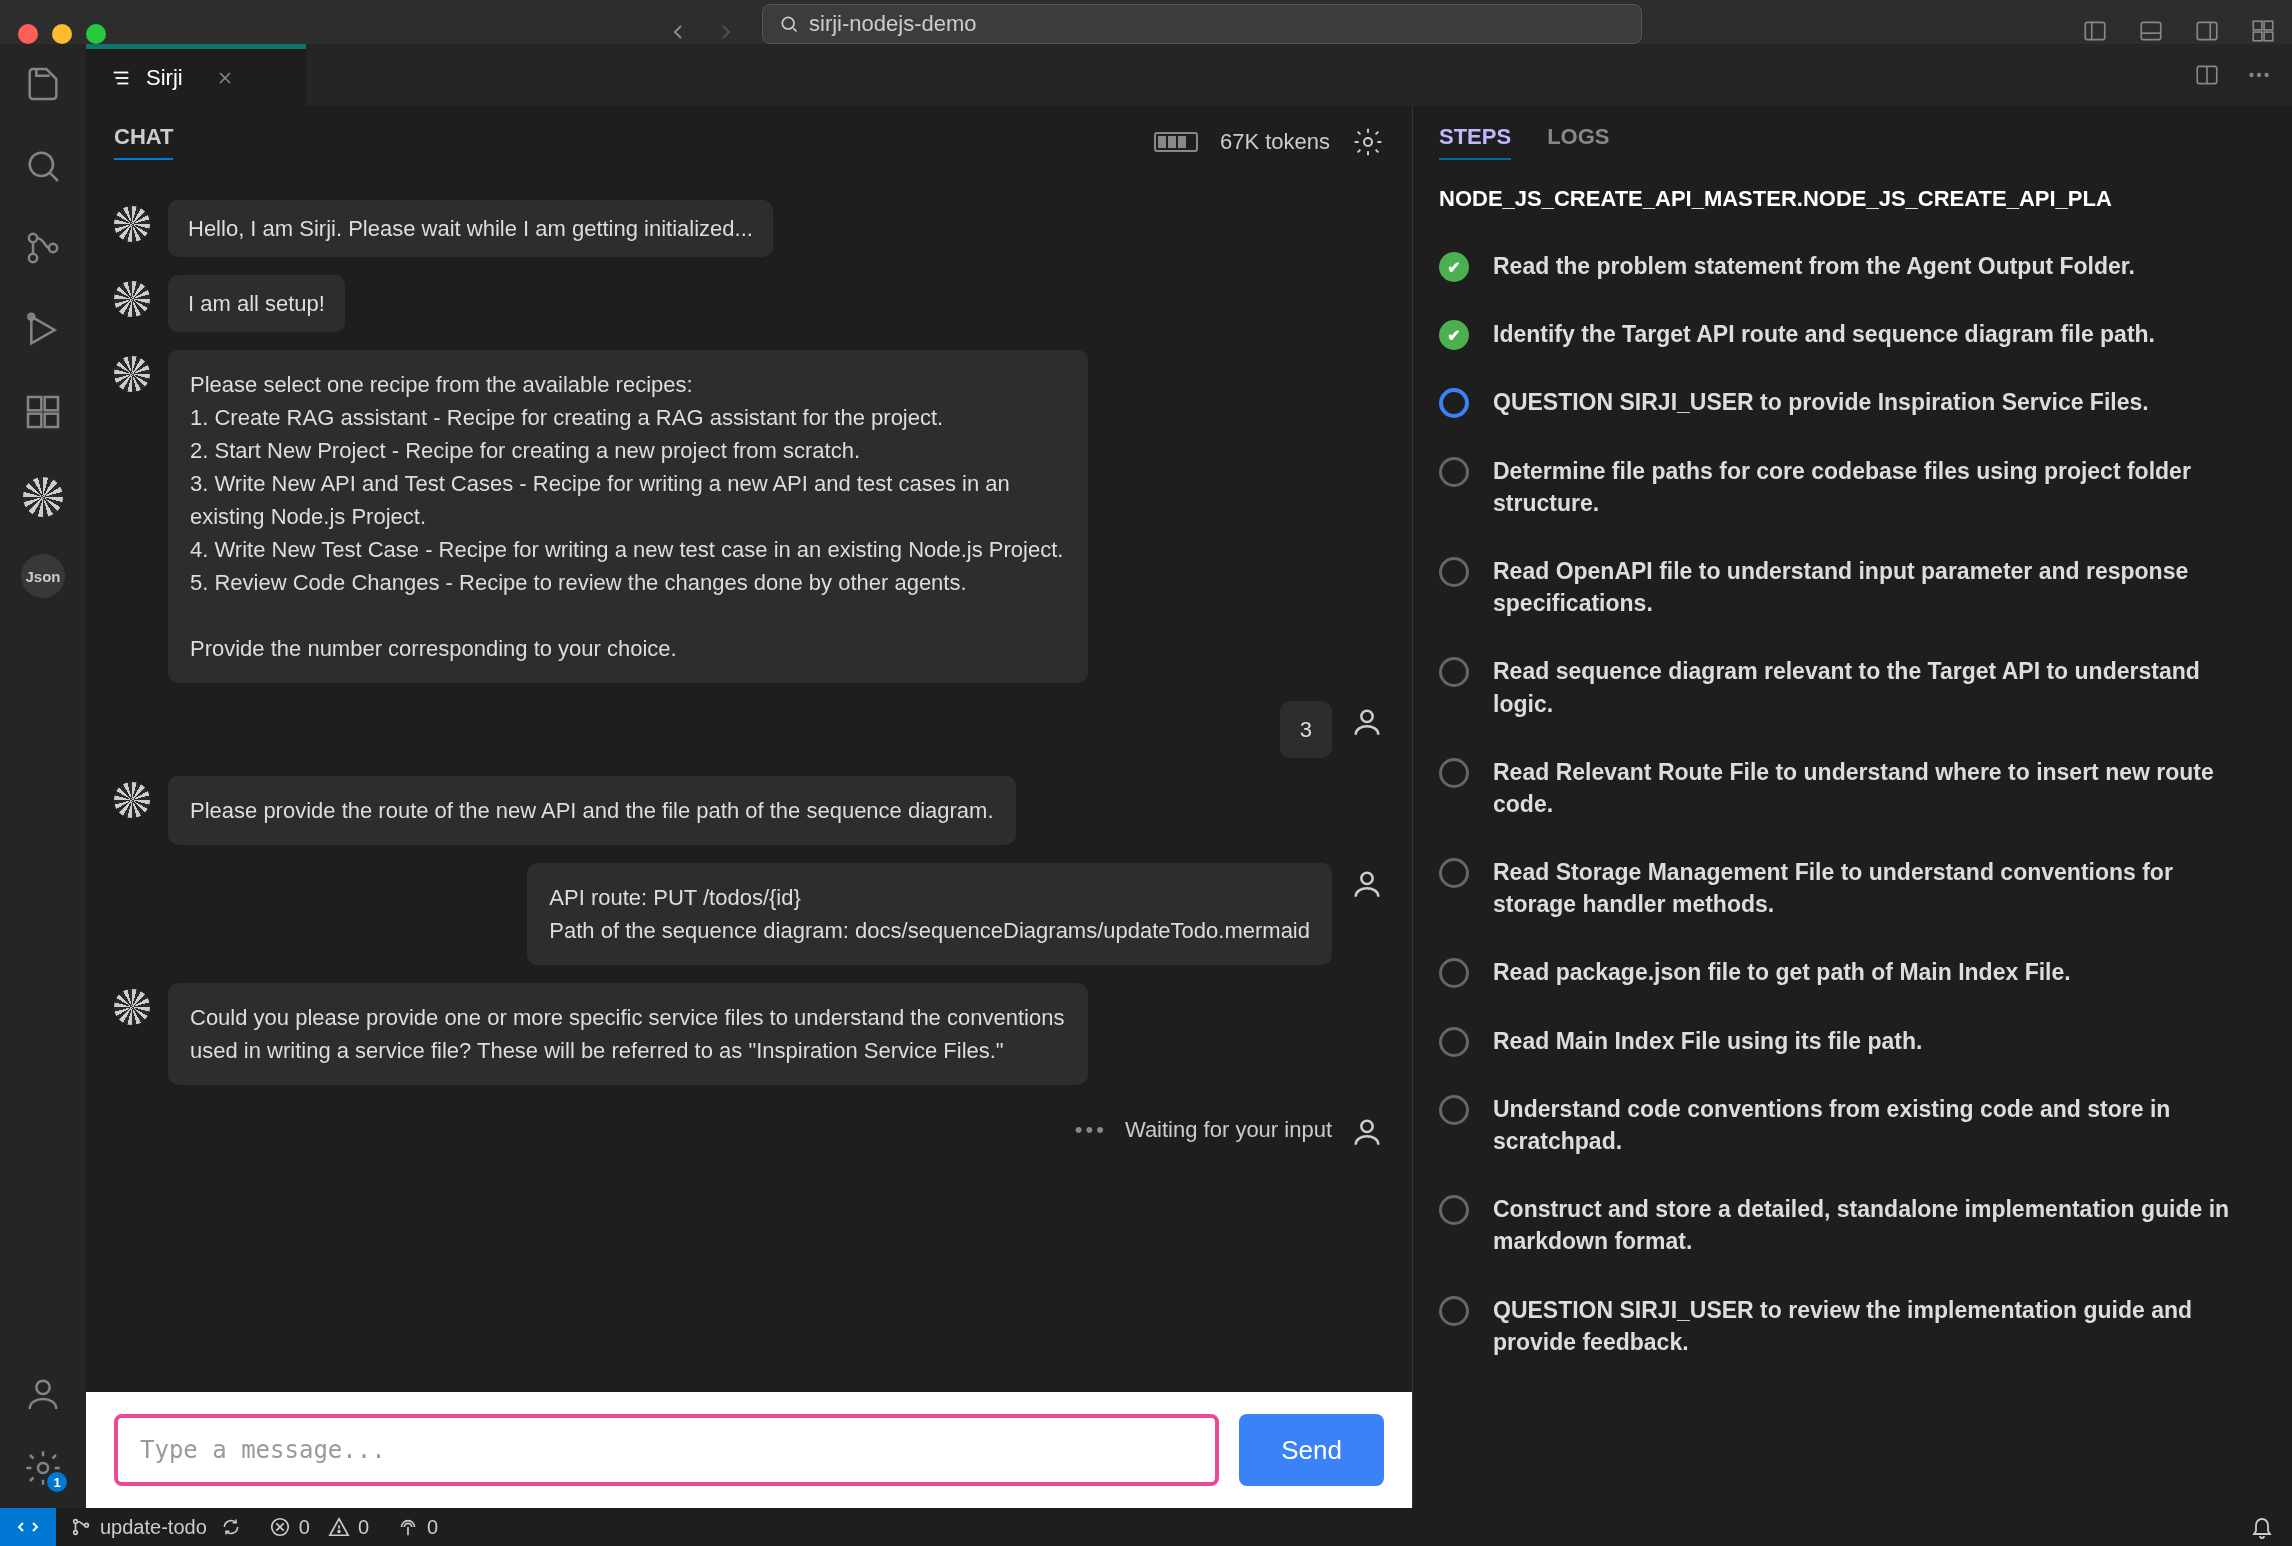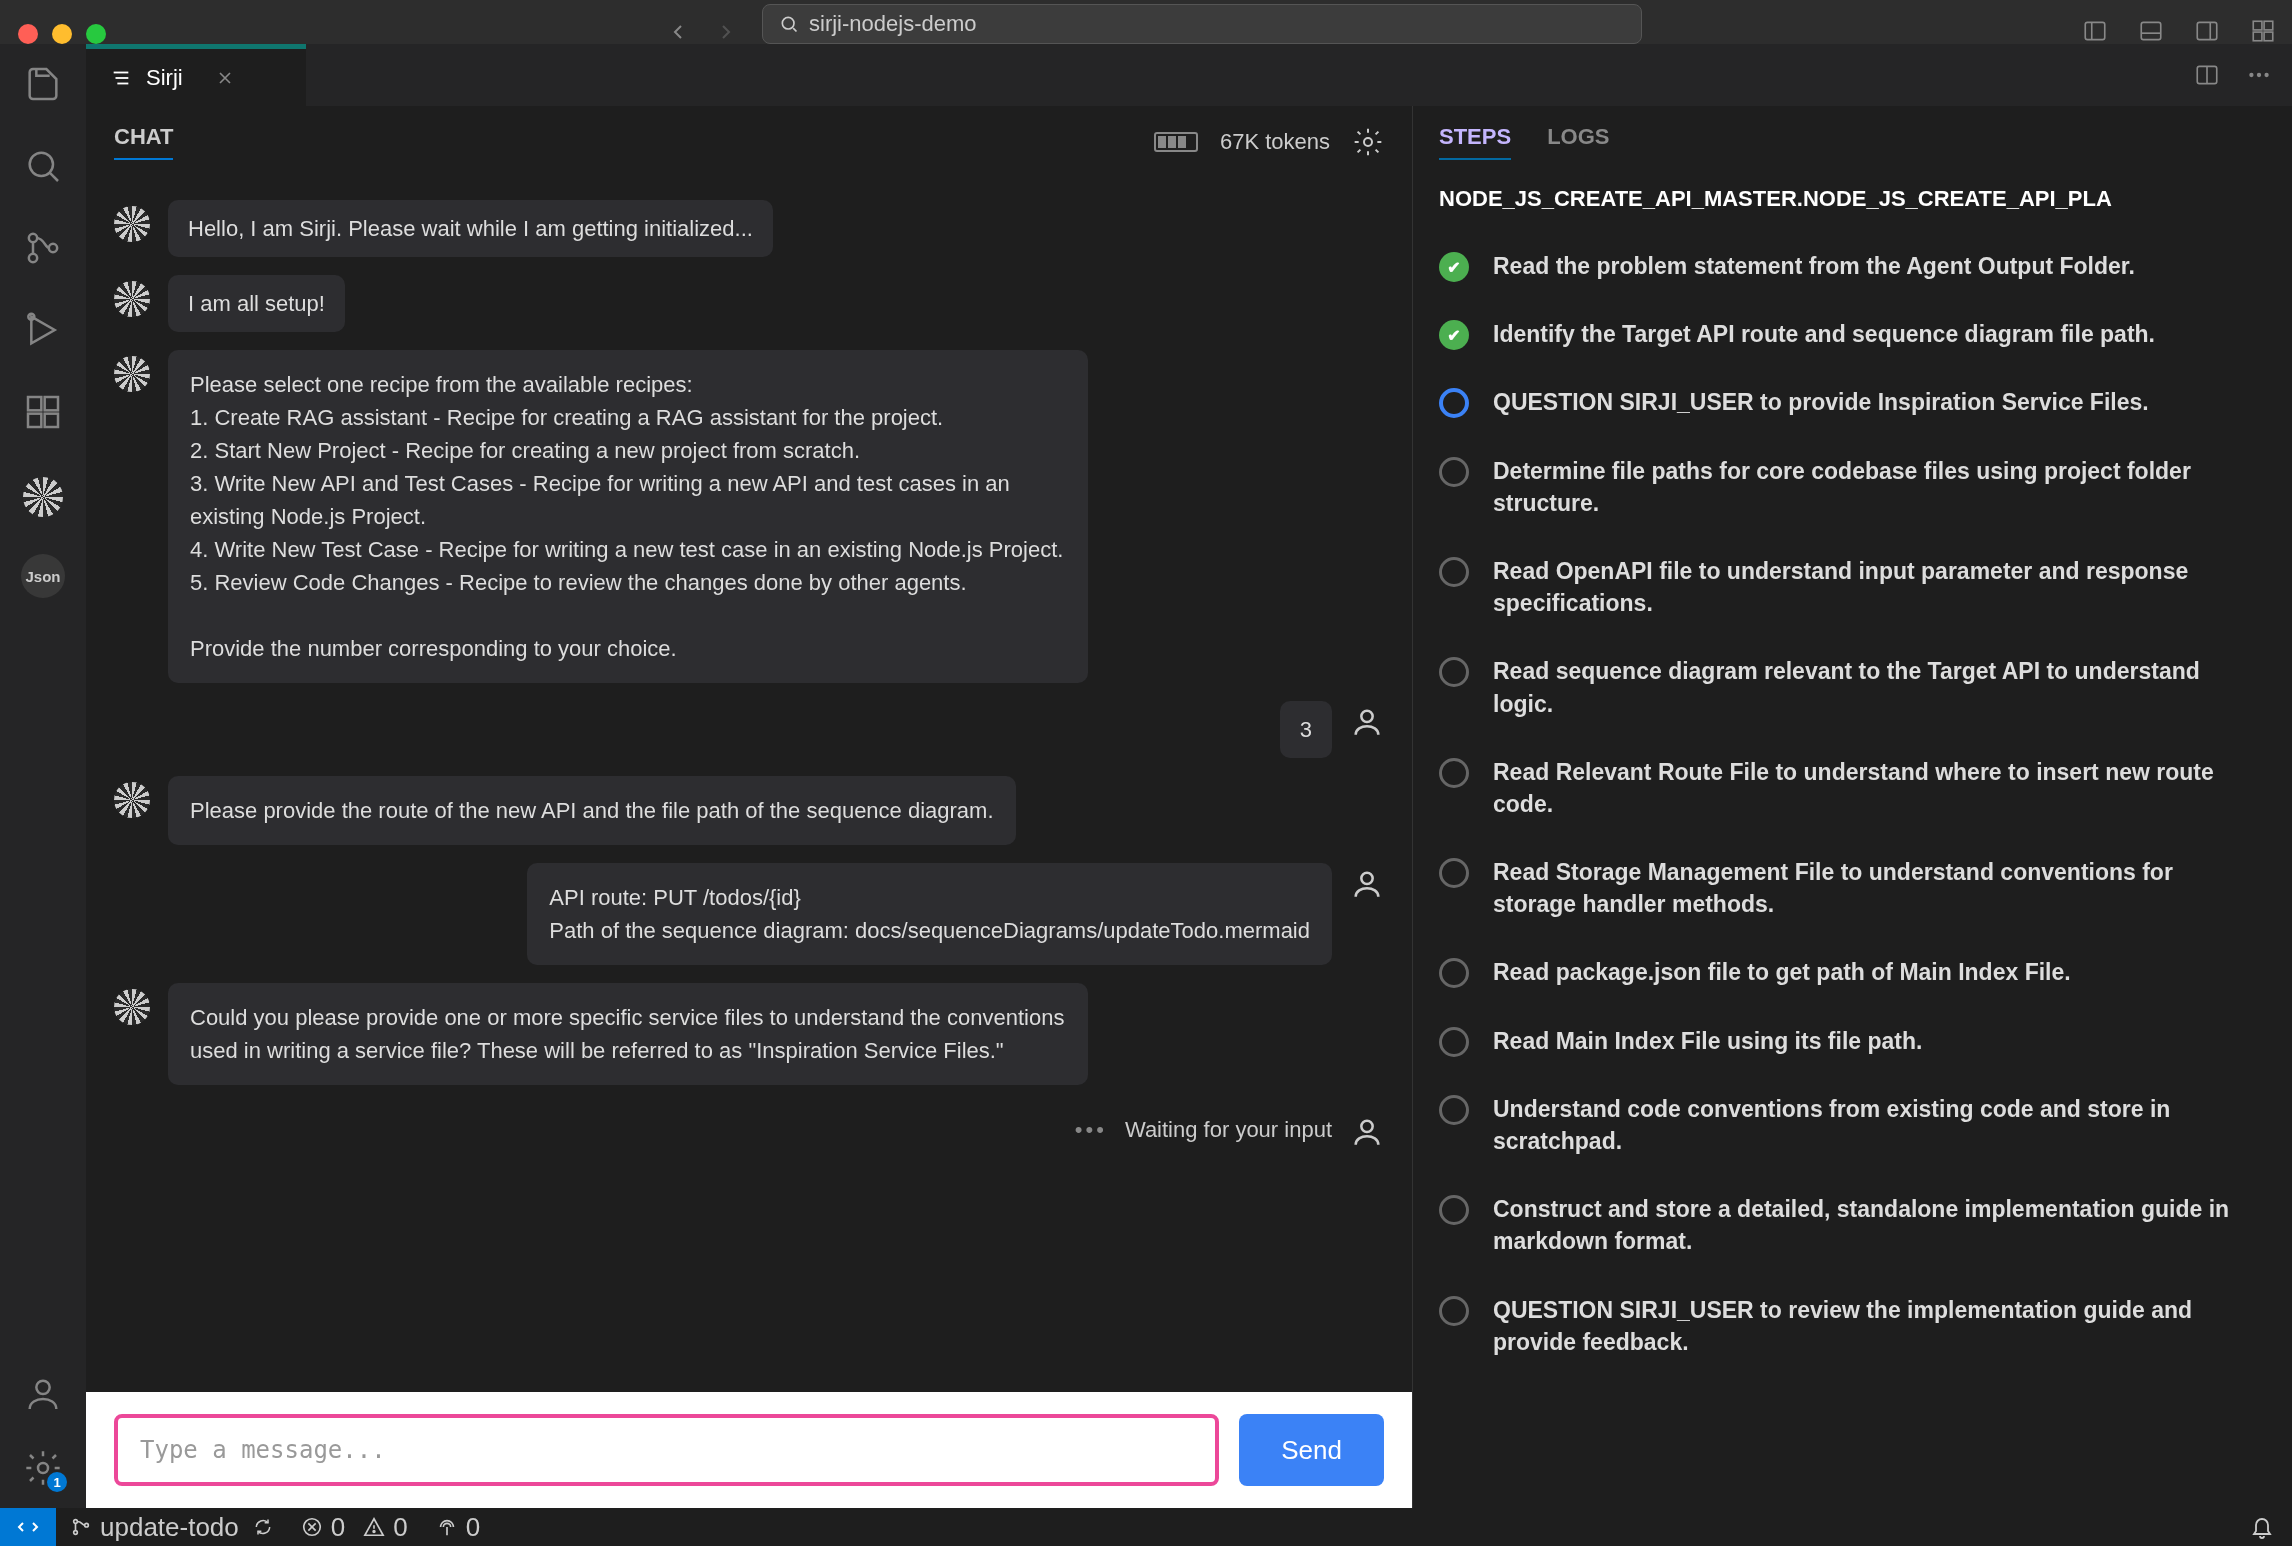--- a/index.html
+++ b/index.html
@@ -324,21 +324,21 @@
   line-height: 1.4;
   font-size: 23px;
 }
 
 .statusbar {
   height: 38px;
   background: #1e1e1e;
   display: flex;
   align-items: center;
   color: #ccc;
-  font-size: 26px;
+  font-size: 20px;
 }
 .status-remote {
   background: #0078d4;
   height: 100%;
   width: 56px;
   display: flex;
   align-items: center;
   justify-content: center;
   color: #fff;
 }

